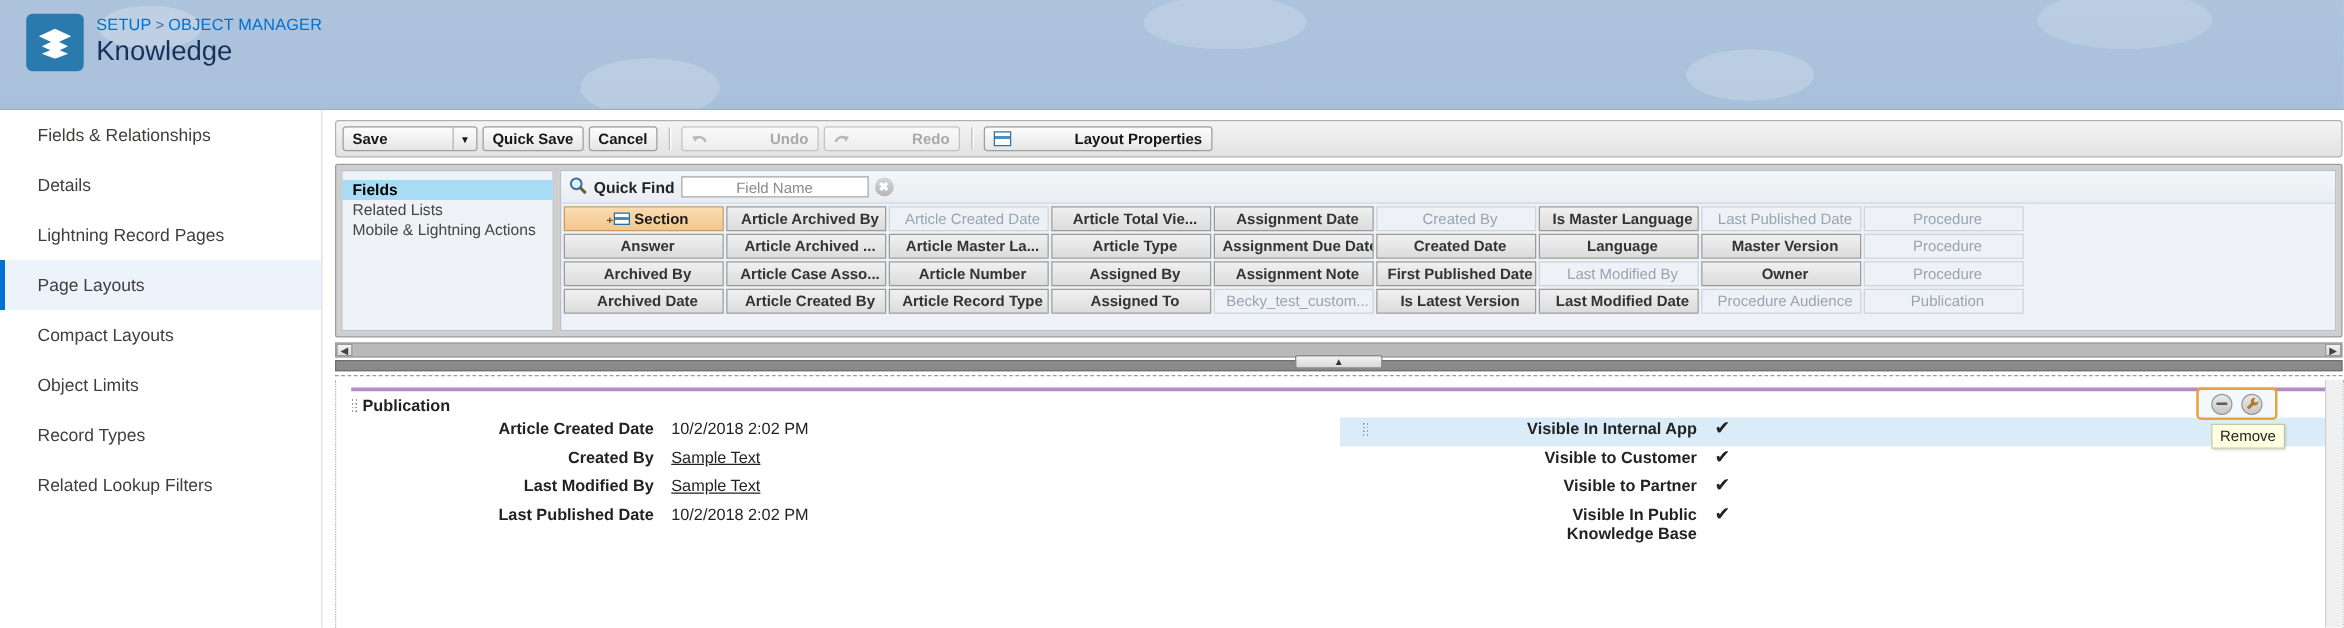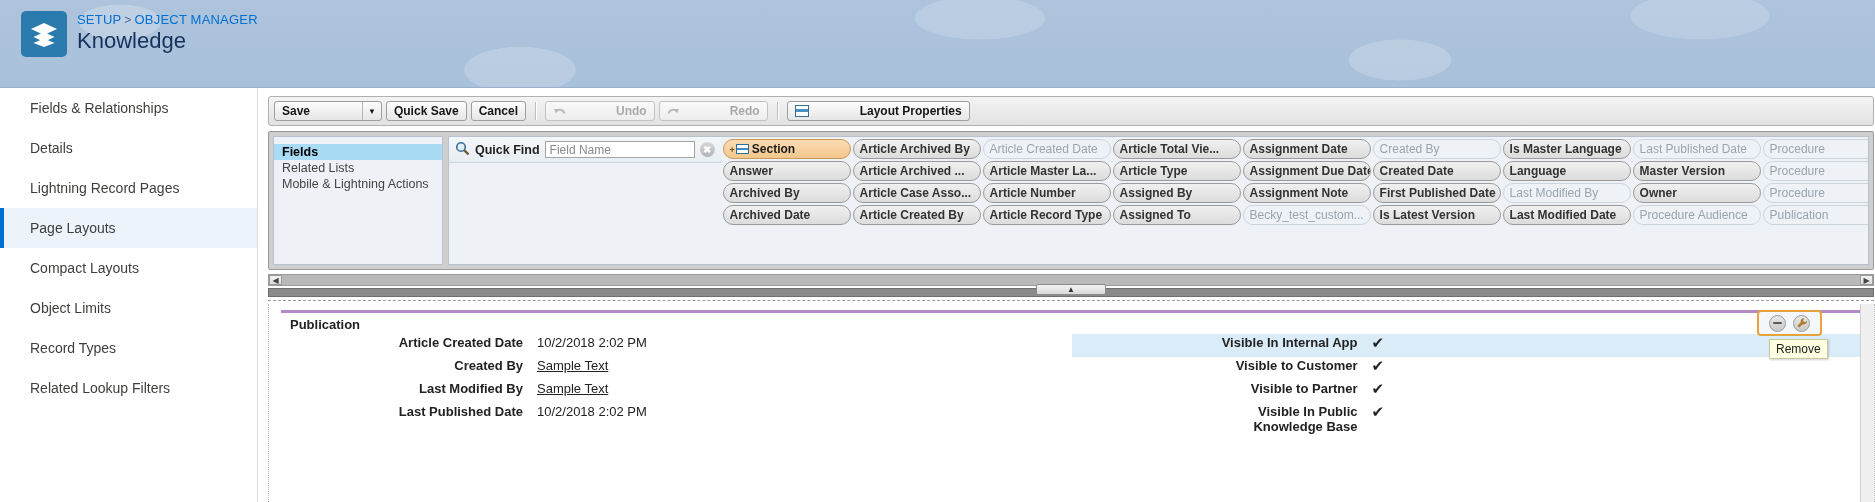--- a/index.html
+++ b/index.html
@@ -114,21 +114,21 @@
     width:170px; background:#eef2f6; border:1px solid #b9c2cc;
     padding:7px 0 0 0;
   }
   .pal-tab{
     font-size:12.5px; color:#444; padding:1px 8px; white-space:nowrap; cursor:pointer;
   }
   .pal-tab.active{ background:#a8dcf5; color:#000; font-weight:bold; }
 
   .pal-right{
     flex:1; margin-left:5px; background:#eef2f6;
-    border:1px solid #b9c2cc; display:flex; flex-direction:row;
+    border:1px solid #b9c2cc; display:flex; flex-direction:column;text-align:center;
   }
   .quickfind{
     height:26px; display:flex; align-items:center; padding:0 6px; gap:5px;
     background:linear-gradient(#f4f7fa,#e8edf2);
     border-bottom:1px solid #cdd6df;
   }
   .qf-label{ font-size:12.5px; font-weight:bold; color:#222; }
   .qf-input{
     width:150px; height:17px; border:1px solid #a4a4a4; background:#fff;
     font-size:12px; color:#8a8a8a; padding:0 4px; line-height:17px;
@@ -140,21 +140,21 @@
     display:flex; align-items:center; justify-content:center; cursor:pointer;
   }
   .fieldgrid{
     flex:1; padding:2px 2px 0 2px; overflow:hidden; position:relative;
   }
   .fg-row{ display:flex; gap:2px; height:20px; margin-bottom:2px; }
   .fg-cell{
     width:128px; flex:0 0 128px; height:20px; line-height:18px;
     font-size:12px; color:#333; padding-left:6px;
     background:linear-gradient(#f0f0f0,#dcdcdc);
-    border:1px solid #9a9a9a; border-radius:10px;
+    border:1px solid #9a9a9a; border-radius:0;
     overflow:hidden; white-space:nowrap; cursor:move;
     font-weight:bold;
   }
   .fg-cell.used{
     background:#eef2f6; border:1px solid #ccd4dc; color:#9aa4ae; font-weight:normal; cursor:default;
   }
   .fg-cell.section{
     background:linear-gradient(#fbdcb3,#f3c78c);
     border:1px solid #c79a5e; color:#1c1c1c;
   }

